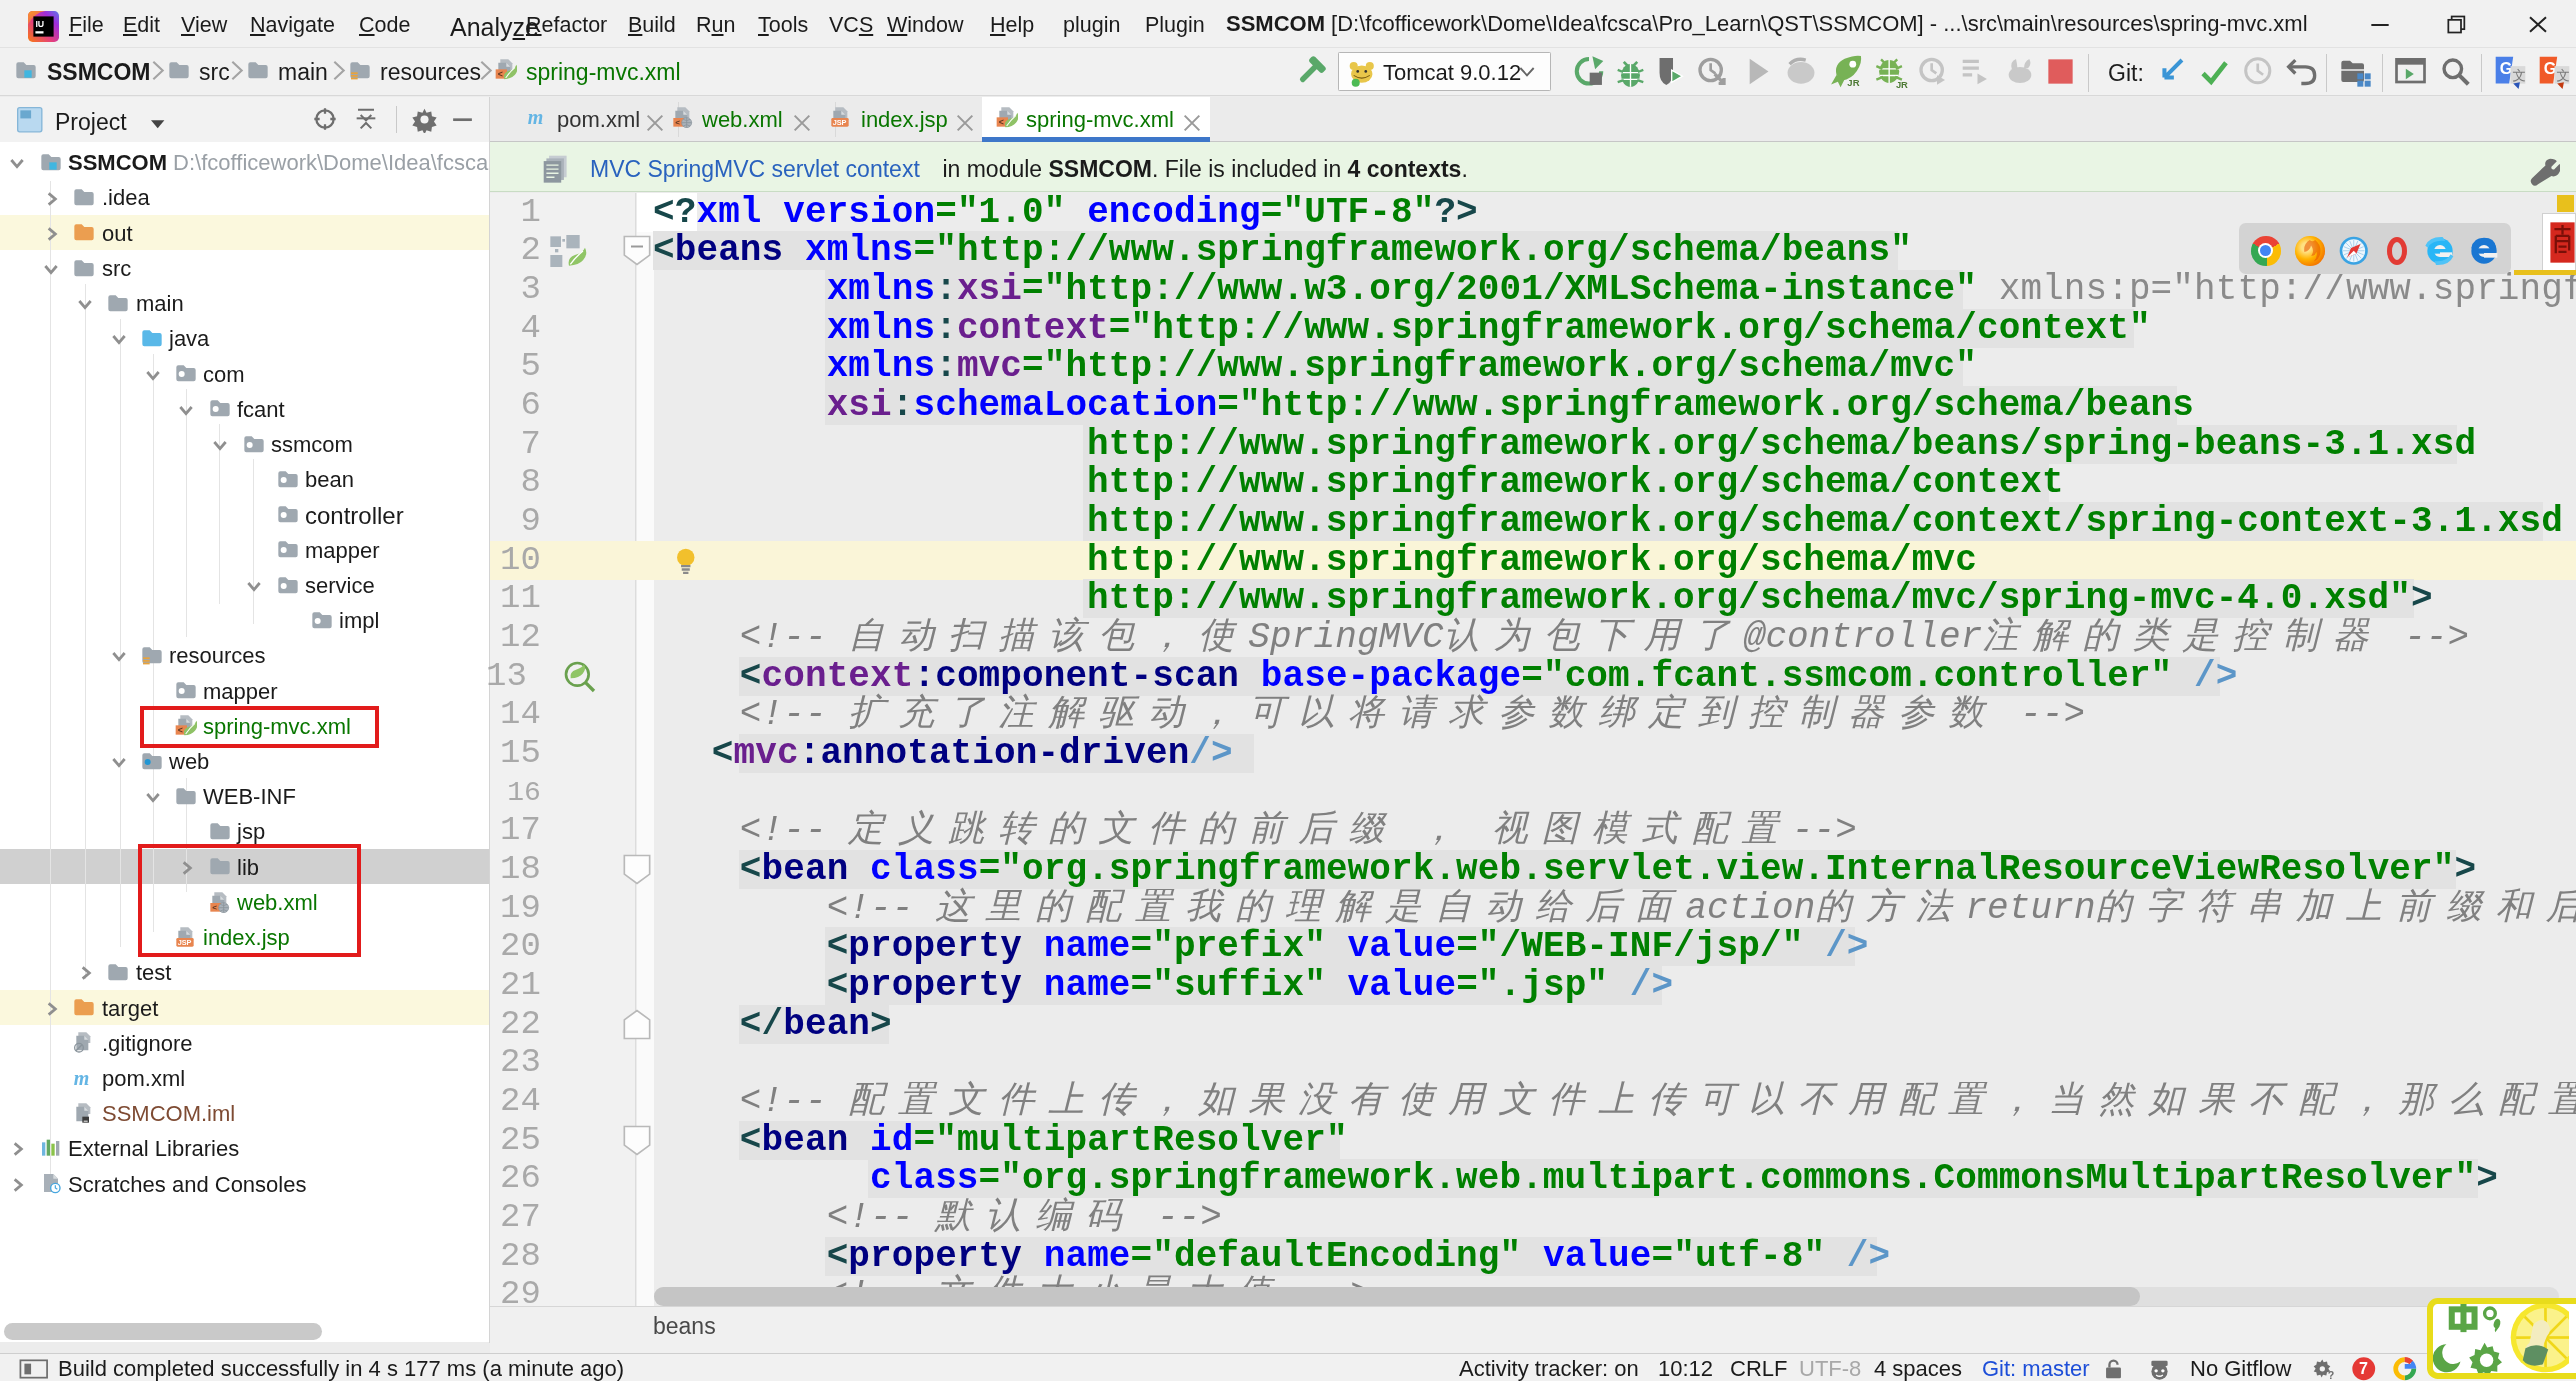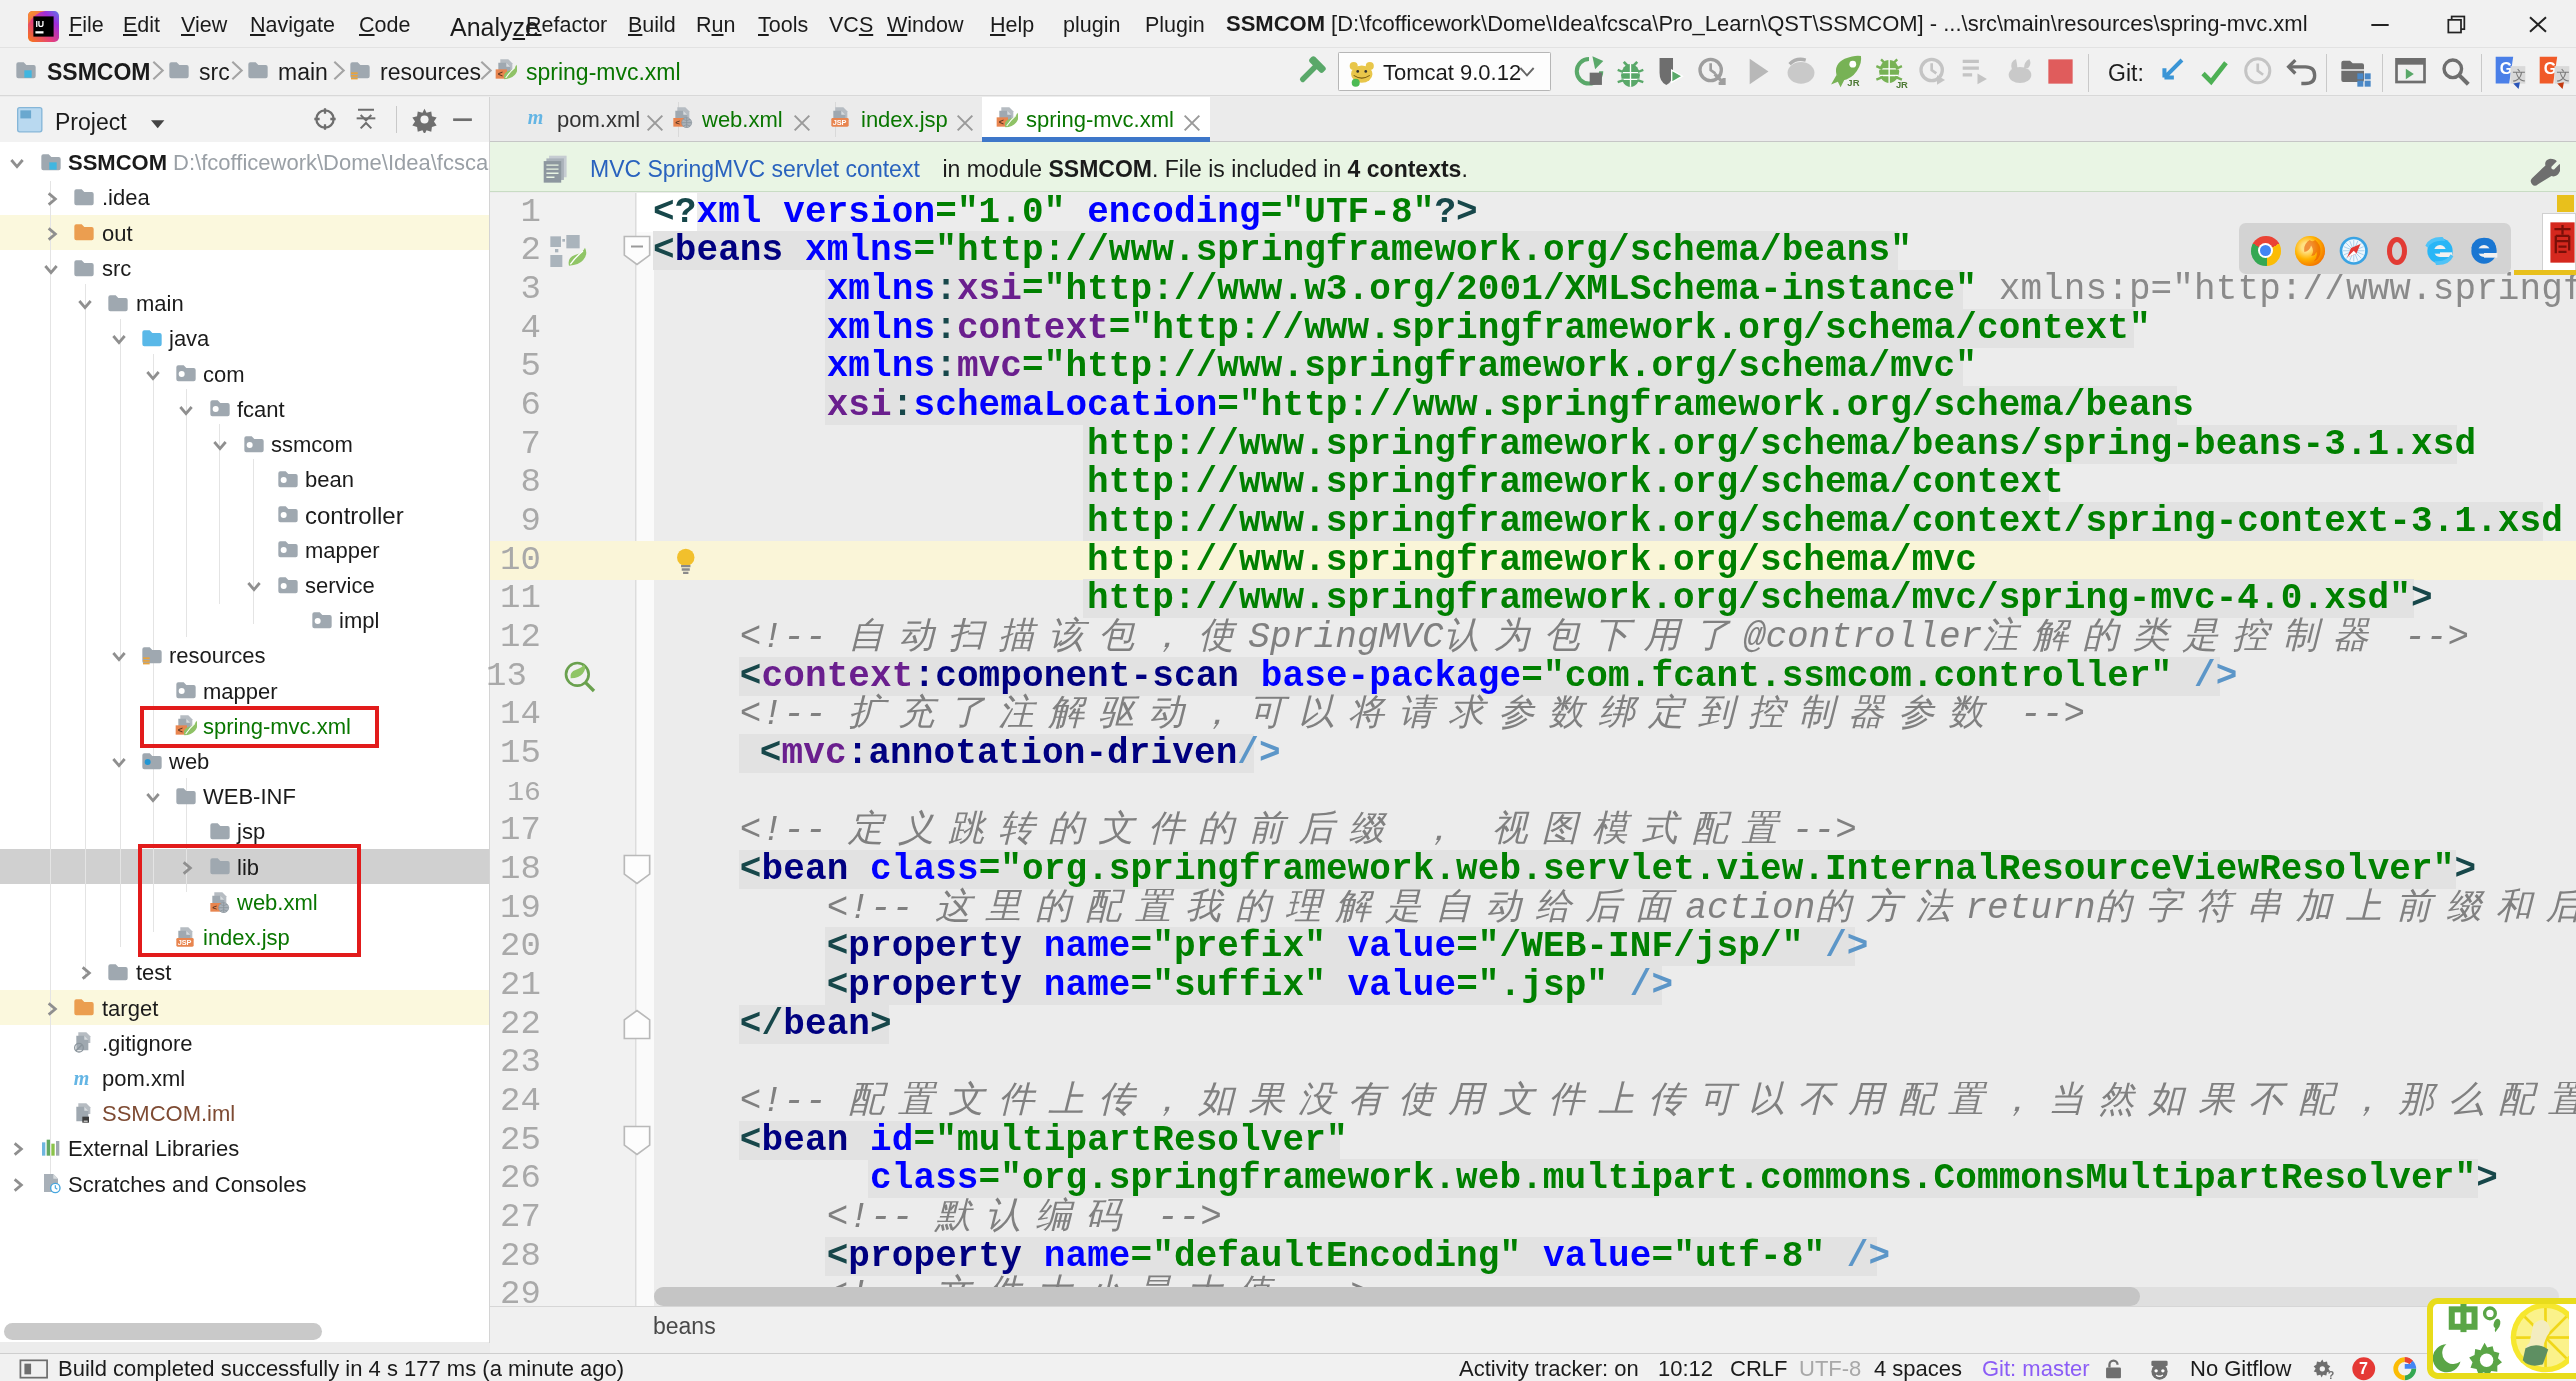--- a/index.html
+++ b/index.html
@@ -700,21 +700,21 @@
 <div class="a code" style="left:653px;top:347px;height:39px">        <span class="at">xmlns</span><span class="t">:</span><span class="p">mvc</span><span class="s">="http://www.springframework.org/schema/mvc"</span></div>
 <div class="a code" style="left:653px;top:386px;height:39px">        <span class="p">xsi</span><span class="t">:</span><span class="at">schemaLocation</span><span class="s">="http://www.springframework.org/schema/beans</span></div>
 <div class="a code" style="left:653px;top:425px;height:39px">                    <span class="s">http://www.springframework.org/schema/beans/spring-beans-3.1.xsd</span></div>
 <div class="a code" style="left:653px;top:463px;height:39px">                    <span class="s">http://www.springframework.org/schema/context</span></div>
 <div class="a code" style="left:653px;top:502px;height:39px">                    <span class="s">http://www.springframework.org/schema/context/spring-context-3.1.xsd</span></div>
 <div class="a code" style="left:653px;top:541px;height:39px">                    <span class="s">http://www.springframework.org/schema/mvc</span></div>
 <div class="a code" style="left:653px;top:579px;height:39px">                    <span class="s">http://www.springframework.org/schema/mvc/spring-mvc-4.0.xsd"</span><span class="t">&gt;</span></div>
 <div class="a code" style="left:653px;top:618px;height:39px">    <span class="cm">&lt;!-- <span class="cjk">自动扫描该包，使</span>SpringMVC<span class="cjk">认为包下用了</span>@controller<span class="cjk">注解的类是控制器</span> --&gt;</span></div>
 <div class="a code" style="left:653px;top:657px;height:39px">    <span class="t">&lt;</span><span class="p">context</span><span class="k">:component-scan</span> <span class="at">base-package</span><span class="s">="com.fcant.ssmcom.controller"</span> <span class="e">/&gt;</span></div>
 <div class="a code" style="left:653px;top:695px;height:39px">    <span class="cm">&lt;!-- <span class="cjk">扩充了注解驱动，可以将请求参数绑定到控制器参数</span> --&gt;</span></div>
-<div class="a code" style="left:673px;top:734px;height:39px">    <span class="t">&lt;</span><span class="p">mvc</span><span class="k">:annotation-driven</span><span class="e">/&gt;</span></div>
+<div class="a code" style="left:625px;top:734px;height:39px">    <span class="t">&lt;</span><span class="p">mvc</span><span class="k">:annotation-driven</span><span class="e">/&gt;</span></div>
 <div class="a code" style="left:653px;top:811px;height:39px">    <span class="cm">&lt;!-- <span class="cjk">定义跳转的文件的前后缀</span> <span class="cjk">，</span> <span class="cjk">视图模式配置</span>--&gt;</span></div>
 <div class="a code" style="left:653px;top:850px;height:39px">    <span class="t">&lt;</span><span class="k">bean</span> <span class="at">class</span><span class="s">="org.springframework.web.servlet.view.InternalResourceViewResolver"</span><span class="t">&gt;</span></div>
 <div class="a code" style="left:653px;top:889px;height:39px">        <span class="cm">&lt;!-- <span class="cjk">这里的配置我的理解是自动给后面</span>action<span class="cjk">的方法</span>return<span class="cjk">的字符串加上前缀和后缀，变成一个</span> url --&gt;</span></div>
 <div class="a code" style="left:653px;top:927px;height:39px">        <span class="t">&lt;</span><span class="k">property</span> <span class="at">name</span><span class="s">="prefix"</span> <span class="at">value</span><span class="s">="/WEB-INF/jsp/"</span> <span class="e">/&gt;</span></div>
 <div class="a code" style="left:653px;top:966px;height:39px">        <span class="t">&lt;</span><span class="k">property</span> <span class="at">name</span><span class="s">="suffix"</span> <span class="at">value</span><span class="s">=".jsp"</span> <span class="e">/&gt;</span></div>
 <div class="a code" style="left:653px;top:1005px;height:39px">    <span class="t">&lt;/</span><span class="k">bean</span><span class="t">&gt;</span></div>
 <div class="a code" style="left:653px;top:1082px;height:39px">    <span class="cm">&lt;!-- <span class="cjk">配置文件上传，如果没有使用文件上传可以不用配置，当然如果不配，那么配置文件中也不必引入上传组件包</span> --&gt;</span></div>
 <div class="a code" style="left:653px;top:1121px;height:39px">    <span class="t">&lt;</span><span class="k">bean</span> <span class="at">id</span><span class="s">="multipartResolver"</span></div>
 <div class="a code" style="left:653px;top:1159px;height:39px">          <span class="at">class</span><span class="s">="org.springframework.web.multipart.commons.CommonsMultipartResolver"</span><span class="t">&gt;</span></div>
 <div class="a code" style="left:653px;top:1198px;height:39px">        <span class="cm">&lt;!-- <span class="cjk">默认编码</span> --&gt;</span></div>
@@ -784,21 +784,21 @@
 <svg class="a" style="left:19px;top:1359px;" width="29.5" height="20" viewBox="0 0 44 30">
     <rect x="2" y="2" width="40" height="26" fill="none" stroke="#6e6e6e" stroke-width="2.6"></rect>
     <rect x="8" y="7" width="10" height="16" fill="#6e6e6e"></rect>
   </svg>
 <div class="a ui" style="left:58px;top:1356px;font-size:22px;">Build completed successfully in 4 s 177 ms (a minute ago)</div>
 <div class="a ui" style="left:1459px;top:1356px;font-size:22px;color:#1b1b1b">Activity tracker: on</div>
 <div class="a ui" style="left:1658px;top:1356px;font-size:22px;color:#1b1b1b">10:12</div>
 <div class="a ui" style="left:1730px;top:1356px;font-size:22px;color:#1b1b1b">CRLF</div>
 <div class="a ui" style="left:1799px;top:1356px;font-size:22px;color:#a8a8a8">UTF-8</div>
 <div class="a ui" style="left:1874px;top:1356px;font-size:22px;color:#1b1b1b">4 spaces</div>
-<div class="a ui" style="left:1982px;top:1356px;font-size:22px;color:#8b5cf6">Git: master</div>
+<div class="a ui" style="left:1982px;top:1356px;font-size:22px;color:#1d4ed8">Git: master</div>
 <div class="a ui" style="left:2190px;top:1356px;font-size:22px;color:#1b1b1b">No Gitflow</div>
 <svg class="a" style="left:2102px;top:1358px;" width="23" height="23" viewBox="0 0 34 34">
     <rect x="6" y="14" width="22" height="16" rx="2" fill="#6e6e6e"></rect>
     <path d="M11 14 v-4 a6 6 0 0 1 12 0" fill="none" stroke="#6e6e6e" stroke-width="3.4"></path>
   </svg>
 <svg class="a" style="left:2148px;top:1358px;" width="23" height="23" viewBox="0 0 34 34">
     <circle cx="17" cy="20" r="12" fill="#6e6e6e"></circle>
     <rect x="5" y="4" width="24" height="8" rx="2" fill="#6e6e6e"></rect>
     <circle cx="12" cy="19" r="2.5" fill="#fff"></circle>
     <circle cx="22" cy="19" r="2.5" fill="#fff"></circle>

